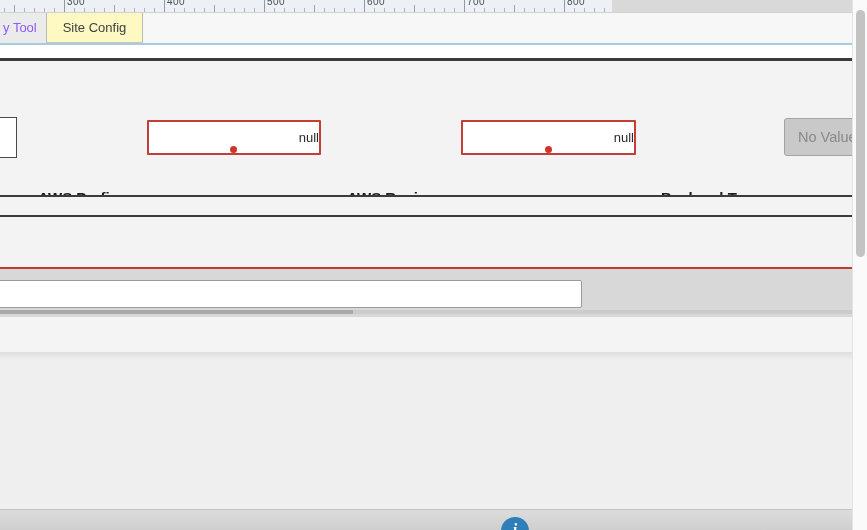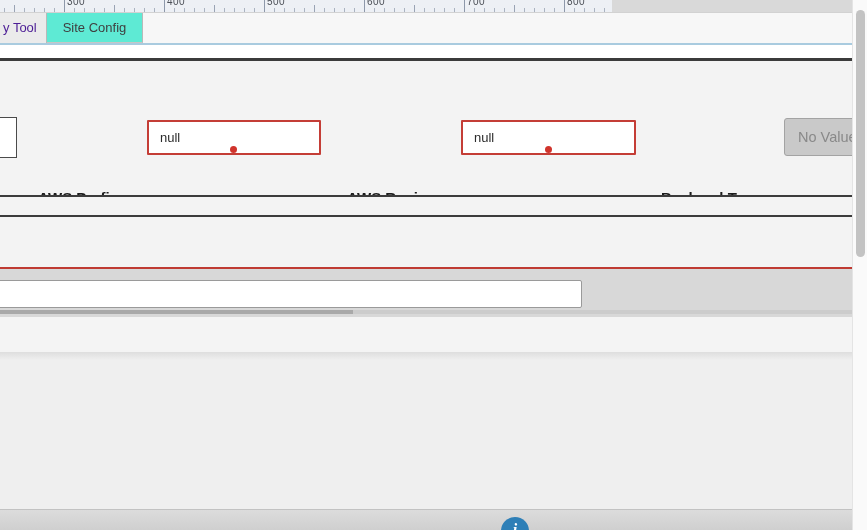--- a/index.html
+++ b/index.html
@@ -29,22 +29,22 @@
   }
   .ruler-rest{left:612px;top:0;width:240px;height:12px;background:#d9d9d9;}
 
   
   .tabbar{left:0;top:12px;width:852px;height:31px;background:#f7f7f7;border-top:1px solid #d2d2d2;box-sizing:border-box;}
   .tab{
     position:absolute;top:0;height:30px;box-sizing:border-box;
     font-size:13px;line-height:29px;white-space:nowrap;
   }
   .tab-cut{left:0;width:47px;background:#ebebeb;border-right:1px solid #b9b9b9;
-    color:#4c1d95;padding-left:3px;overflow:hidden;}
-  .tab-active{left:47px;width:96px;background:#5eead4;border-right:1px solid #b9b9b9;
+    color:#8b5cf6;padding-left:3px;overflow:hidden;}
+  .tab-active{left:47px;width:96px;background:#fef9c3;border-right:1px solid #b9b9b9;
     border-bottom:1px solid #c6c6c6;color:#3f3f3f;text-align:center;}
   .blue-line{left:0;top:43px;width:852px;height:2px;background:#a9cbdf;}
   .white-strip{left:0;top:45px;width:852px;height:13px;background:#ffffff;}
 
   
   .dark-line{left:0;width:852px;height:3px;background:#3b3b3b;}
   .dark-1{top:58px;}
   .dark-2{top:195px;height:2px;}
   .dark-3{top:215px;height:2px;}
   .red-line{left:0;top:267px;width:852px;height:2px;background:#bf3a32;}
@@ -59,21 +59,21 @@
     position:absolute;top:128px;font-size:15px;font-weight:bold;color:#1c1c1c;
     line-height:18px;white-space:nowrap;
   }
   .lbl-prefix{left:38px;}
   .lbl-region{left:347px;}
   .lbl-backend{left:661px;}
   .red-input{
     position:absolute;top:59px;width:174px;height:35px;box-sizing:border-box;
     background:#ffffff;border:2px solid #c43d36;border-radius:1px;
     font-family:"Liberation Sans",sans-serif;font-size:13px;color:#2b2b2b;
-    padding:0 0 0 11px;outline:none;
+    padding:0 0 0 11px;outline:none;text-align:right;
   }
   .inp-prefix{left:147px;}
   .inp-region{left:461px;width:175px;}
   .red-dot{
     position:absolute;width:7px;height:7px;border-radius:50%;
     background:#d0342c;top:85px;
   }
   .dot-prefix{left:230px;}
   .dot-region{left:545px;}
   .gray-box{

